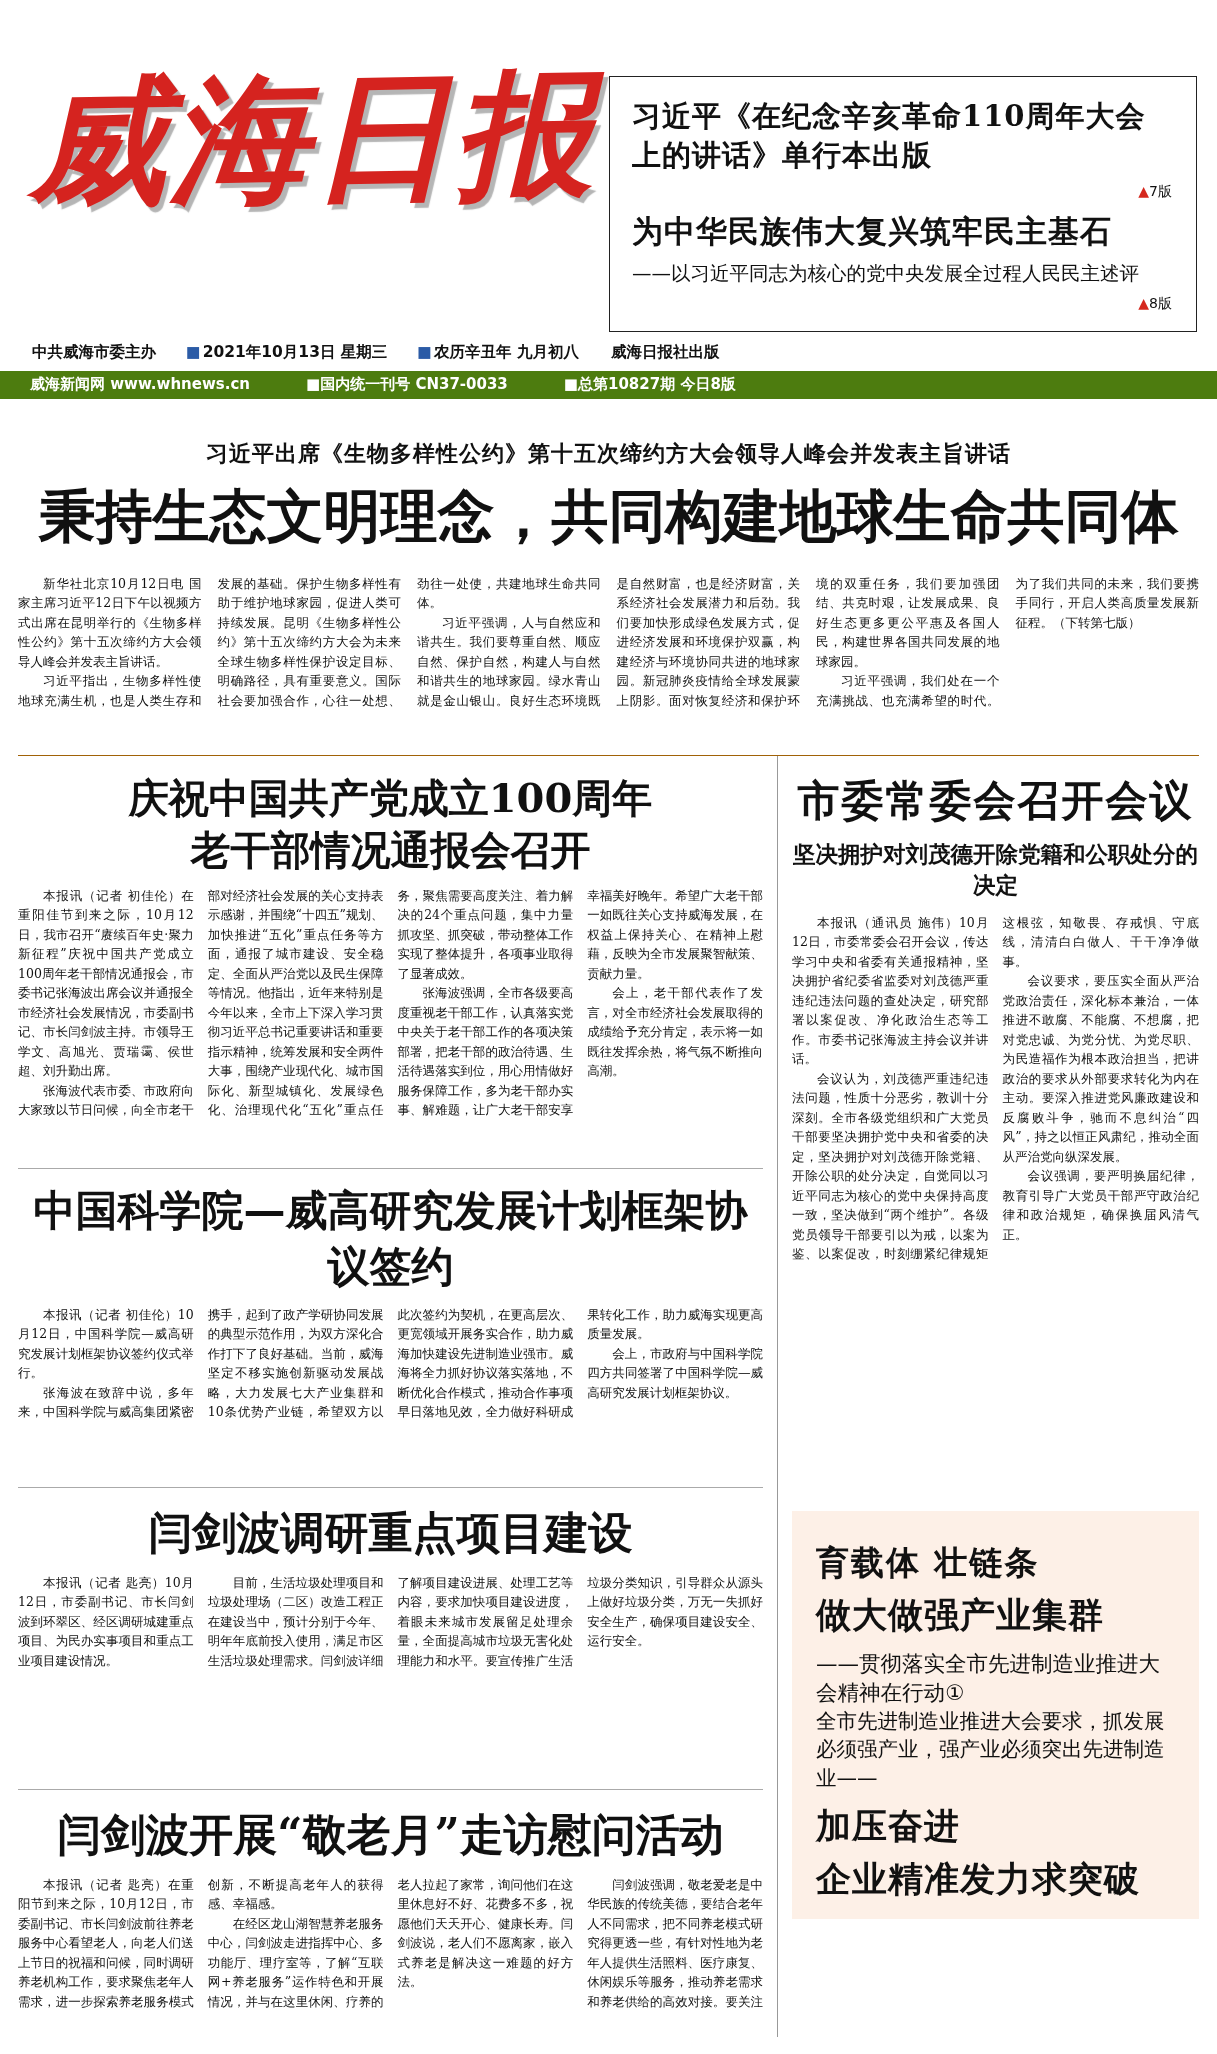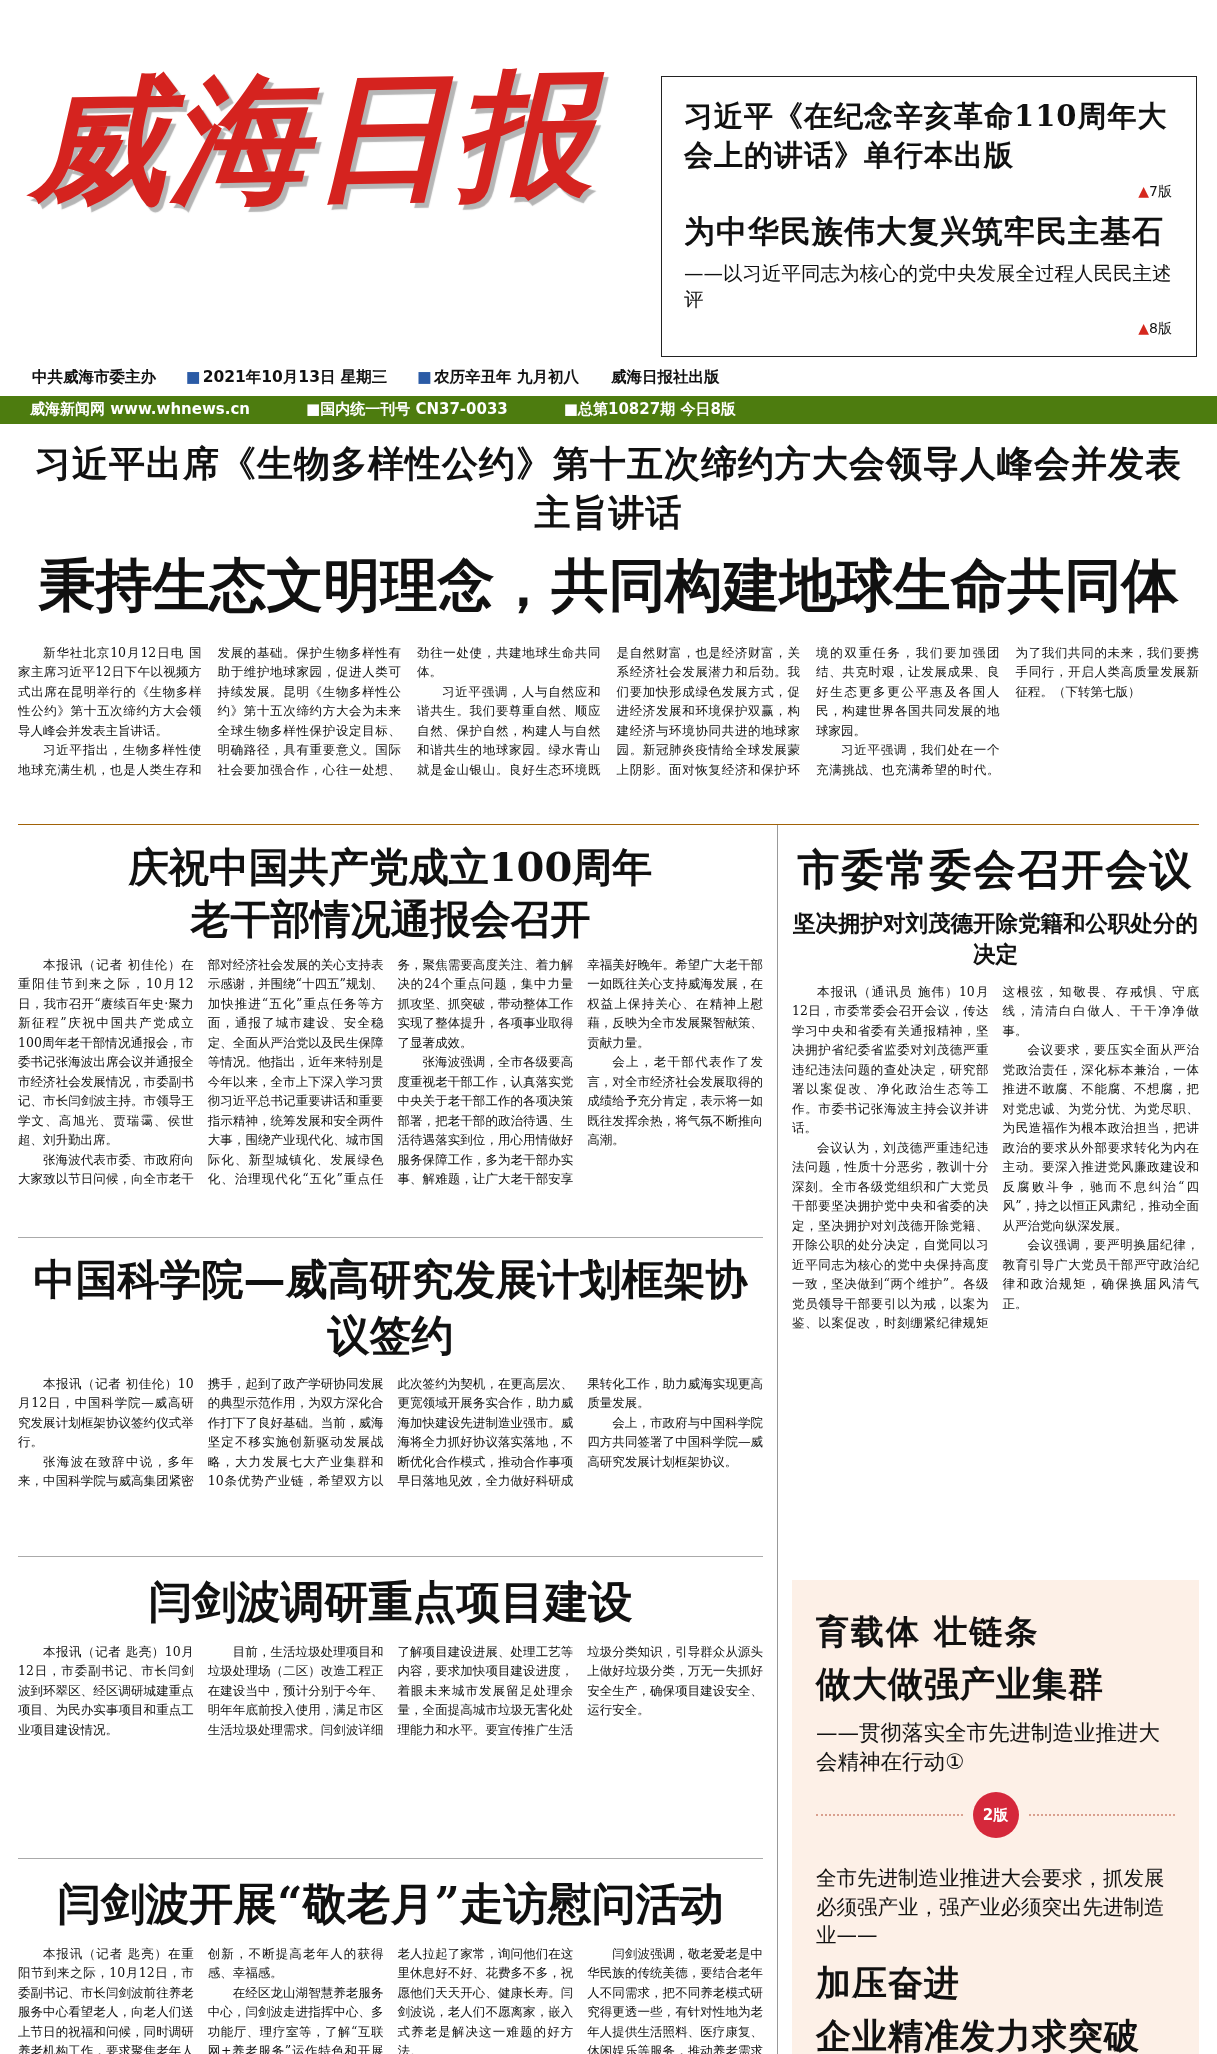--- a/index.html
+++ b/index.html
@@ -7,42 +7,42 @@
   body { height:2054px; overflow:hidden; background:#fff; color:#111;
          font-family:"DejaVu Serif","Liberation Serif",serif; }
 
   
   .header { display:flex; justify-content:space-between; align-items:flex-start;
             padding:52px 20px 0 28px; }
   .masthead { font-size:138px; font-weight:bold; font-style:italic;
               color:#d5231f; letter-spacing:4px; line-height:1.25;
               text-shadow:4px 5px 1px rgba(120,120,120,.55);
               transform:rotate(-1deg); white-space:nowrap; }
-  .top-box { width:536px; border:1px solid #222; padding:20px 22px 8px; margin-top:24px; }
+  .top-box { width:588px; border:1px solid #222; padding:20px 22px 8px; margin-top:24px; }
   .top-box .t1 { font-size:29px; font-weight:bold; line-height:1.35; letter-spacing:1px; }
   .pagemark { text-align:right; font-size:14px; margin:8px 2px 10px;
               font-family:"DejaVu Sans","Liberation Sans",sans-serif; }
   .pagemark .tri { color:#d5281e; }
   .top-box .t2 { font-size:31px; font-weight:bold; letter-spacing:1px; }
   .top-box .t2sub { font-size:19.5px; margin-top:8px; line-height:1.3;
                     font-family:"DejaVu Sans","Liberation Sans",sans-serif; }
 
   .info-line { display:flex; gap:30px; align-items:center; padding:10px 20px 8px 30px;
                font-size:15.5px; font-weight:bold;
                font-family:"DejaVu Sans","Liberation Sans",sans-serif; }
   .info-line .sq { color:#2b5ba6; margin-right:2px; }
 
   .blue-bar { background:#4d7c0f; color:#fff; display:flex; gap:56px;
               padding:4px 20px 5px 30px; font-size:15px; font-weight:bold;
               font-family:"DejaVu Sans","Liberation Sans",sans-serif; }
 
   
   .lead { text-align:center; padding:16px 18px 0; }
-  .lead .kicker { font-size:36px; font-weight:bold; letter-spacing:1px;
-                  font-family:Liberation Mono, monospace; }
+  .lead .kicker { font-size:22px; font-weight:bold; letter-spacing:1px;
+                  font-family:Liberation Mono, monospace;margin-top:24px; }
   .lead .mainhead { font-size:57px; font-weight:bold; letter-spacing:0px; margin-top:10px;
                     white-space:nowrap; }
   .lead-body { margin:18px 18px 0; padding-bottom:14px; border-bottom:1px solid #a16207;
                column-count:6; column-gap:16px; height:182px; overflow:hidden;
                font-size:12.5px; line-height:1.56; text-align:justify; }
   .body p { text-indent:2em; }
 
   
   .grid { display:flex; padding:0 18px; }
   .col-left { width:760px; border-right:1px solid #999; padding-right:14px; }
@@ -182,25 +182,20 @@
           <p>会议要求，要压实全面从严治党政治责任，深化标本兼治，一体推进不敢腐、不能腐、不想腐，把对党忠诚、为党分忧、为党尽职、为民造福作为根本政治担当，把讲政治的要求从外部要求转化为内在主动。要深入推进党风廉政建设和反腐败斗争，驰而不息纠治“四风”，持之以恒正风肃纪，推动全面从严治党向纵深发展。</p>
           <p>会议强调，要严明换届纪律，教育引导广大党员干部严守政治纪律和政治规矩，确保换届风清气正。</p>
         </div>
     </div>
 
     <div class="promo-box">
       <div class="promo">
         <div class="kicker">育载体 壮链条</div>
         <div class="title">做大做强产业集群</div>
         <div class="sub">——贯彻落实全市先进制造业推进大会精神在行动①</div>
-        <div class="badge-row">
-          <span class="dots"></span>
-          <span class="badge">2版</span>
-          <span class="dots"></span>
-        </div>
       </div>
       <div class="promo">
         <div class="intro">全市先进制造业推进大会要求，抓发展必须强产业，强产业必须突出先进制造业——</div>
         <div class="title">加压奋进</div>
         <div class="title">企业精准发力求突破</div>
 
       </div>
     </div>
 
   </div>

